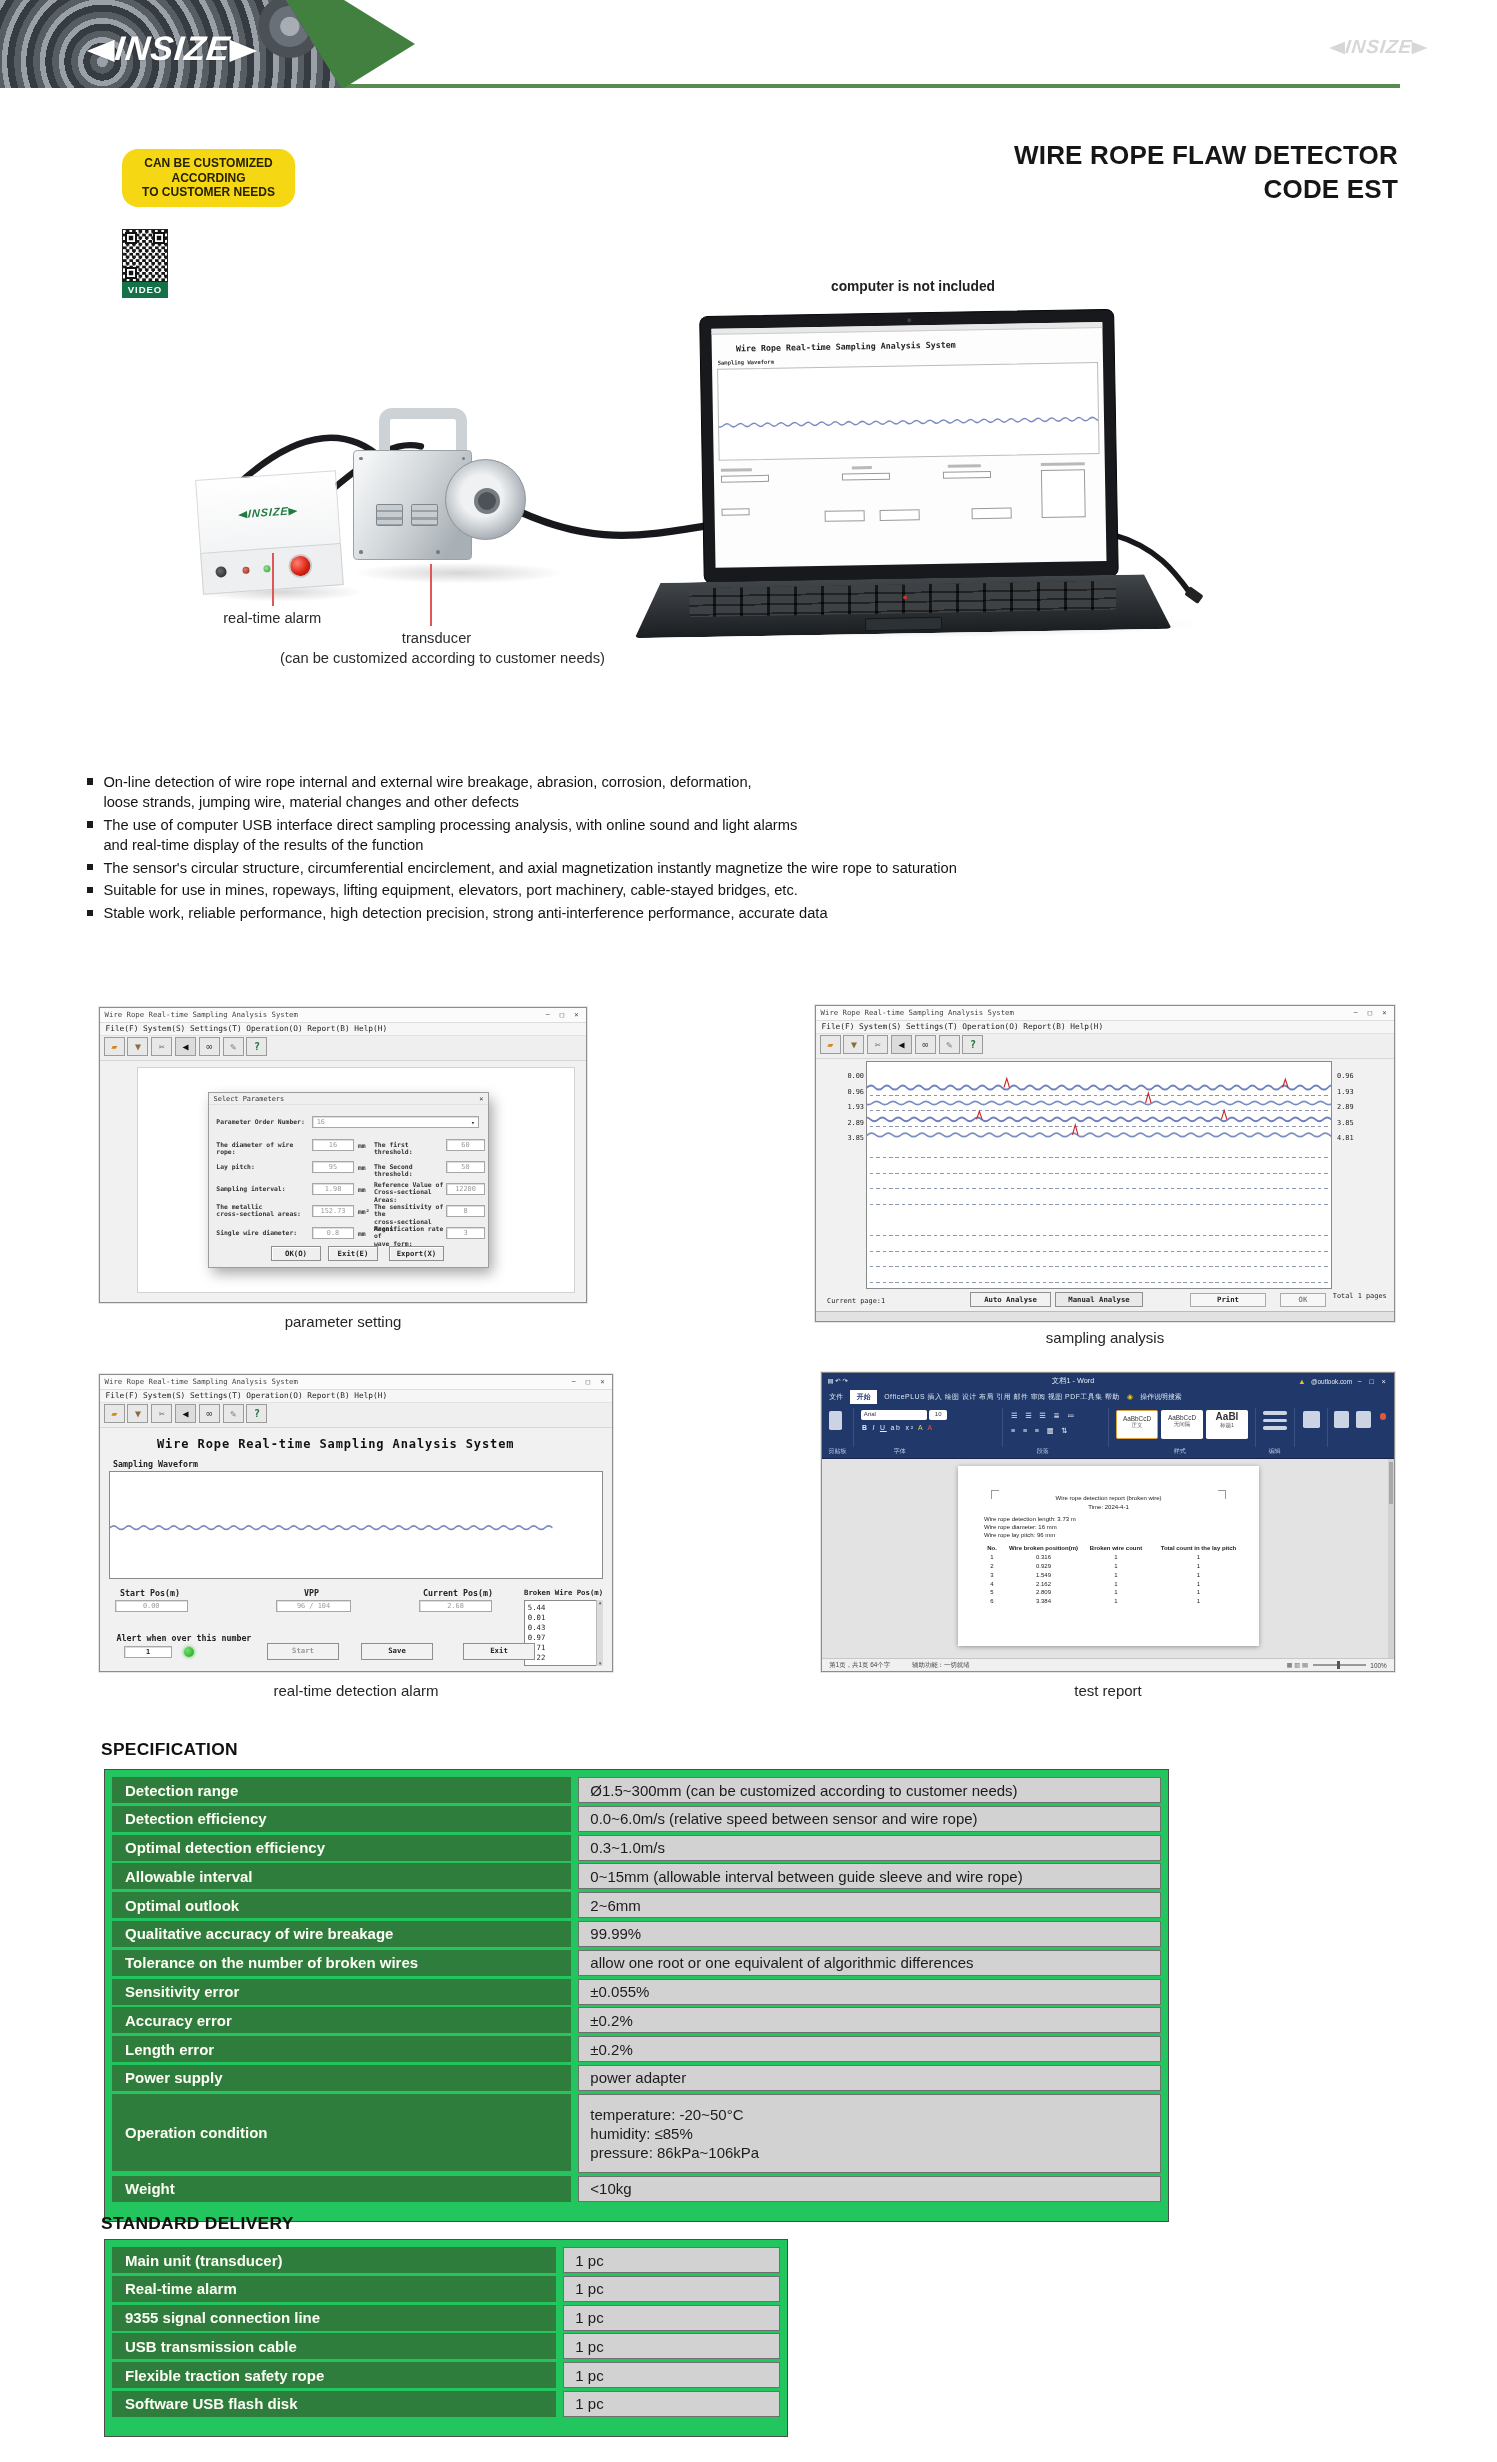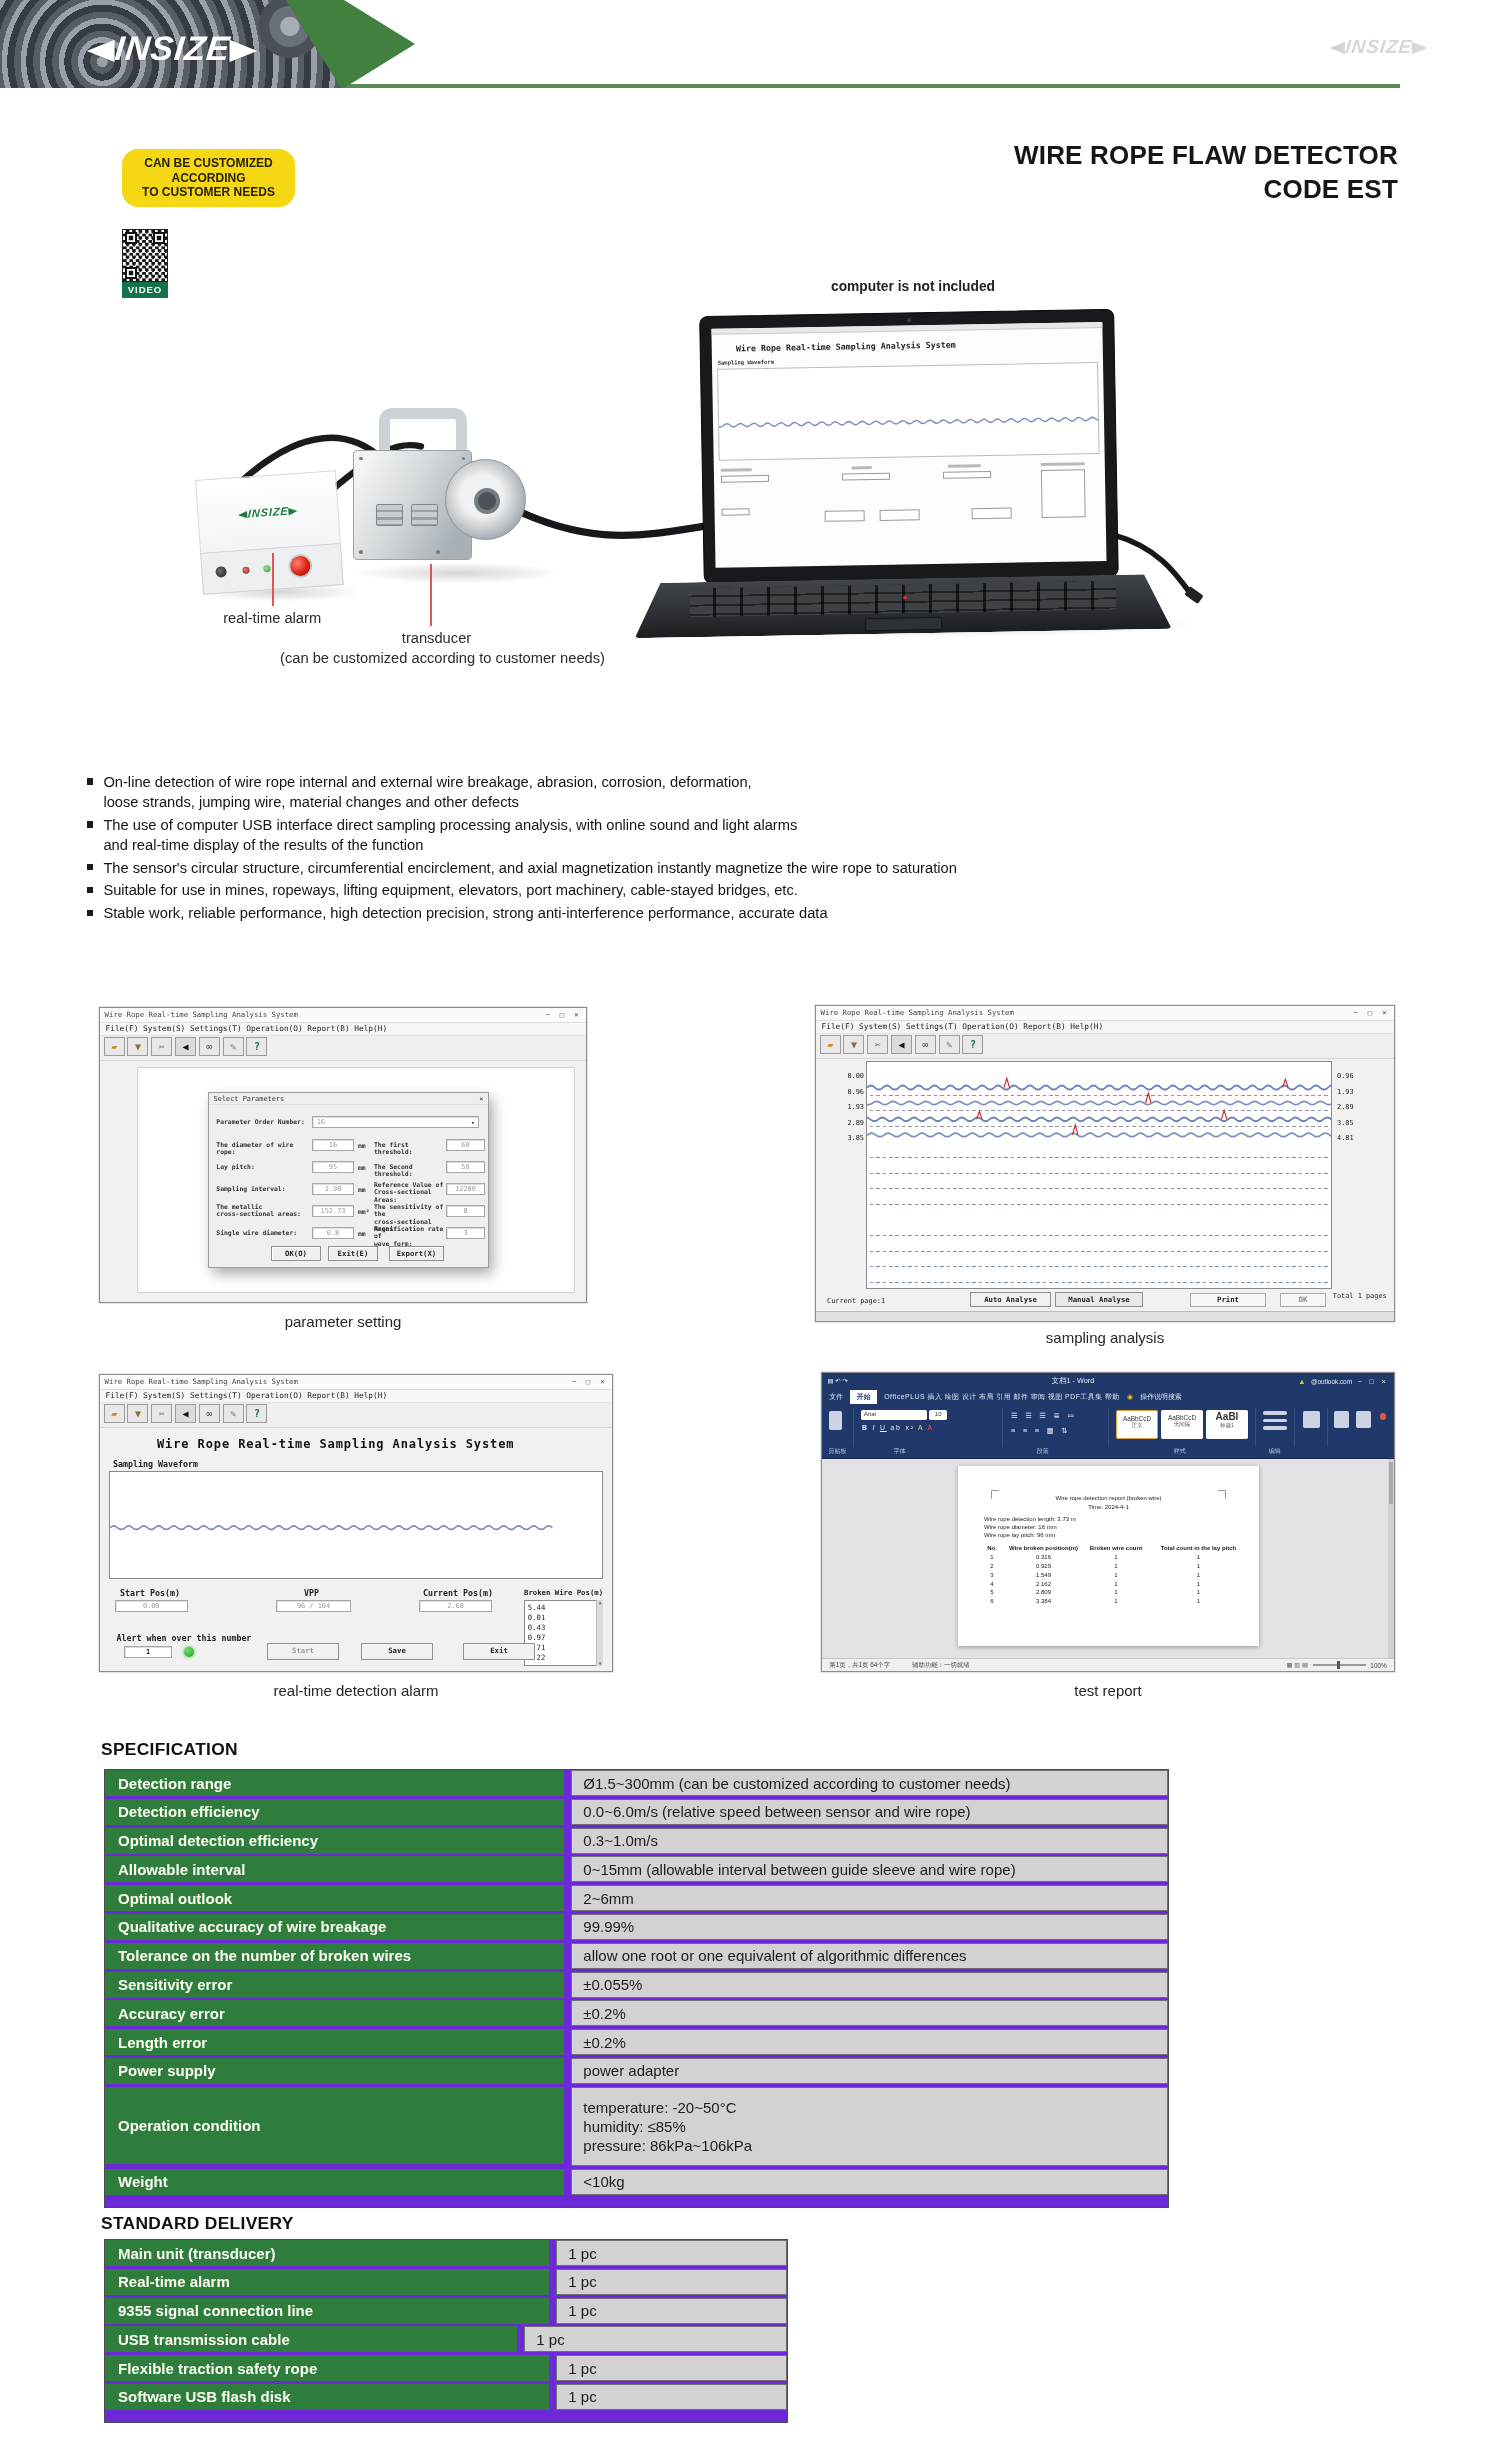--- a/index.html
+++ b/index.html
@@ -138,21 +138,21 @@
   .wd-page{position:absolute;left:136px;top:7.3px;width:301px;height:180px;background:#fff;box-shadow:0 0.9px 4.6px rgba(0,0,0,.35);
            font-size:6px;color:#222;font-family:"Liberation Sans",sans-serif}
   .wd-status{position:absolute;left:0;bottom:0;right:0;height:13px;background:#f0f0f0;border-top:0.9px solid #c7c7c7;
              font-size:6.4px;color:#444;display:flex;align-items:center;padding:0 7.3px;gap:22px}
   .wd-grid{display:grid;grid-template-columns:24px 79px 66px 99px;row-gap:2.8px;text-align:center}
 
   .cap{position:absolute;font-size:15px;color:#262626;text-align:center}
 
   
   .sec-h{position:absolute;font-size:17.4px;font-weight:bold;color:#111;letter-spacing:0.3px}
-  .gtable{position:absolute;border:1.8px solid #4c4c4c;background:#6d28d9;padding:0}
+  .gtable{position:absolute;border:1.8px solid #4c4c4c;background:#22c55e;padding:7px}
   .grow{display:flex;margin-bottom:2.8px}
   .grow:last-child{margin-bottom:12px}
   .gl{background:#2f7d3c;color:#fdfdf4;font-weight:bold;font-size:15px;padding-left:13px;display:flex;align-items:center;flex:none}
   .gv{background:#d2d2d2;border:0.9px solid #6f6f6f;margin-left:7.3px;font-size:15px;color:#1c1c1c;padding-left:11px;
       display:flex;align-items:center;flex:1;white-space:pre-line;line-height:19px}
 </style>
 </head>
 <body>
 
 <svg width="0" height="0" style="position:absolute">
@@ -644,21 +644,21 @@
     </div>
   <div class="grow">
       <div class="gl" style="width:444px;height:26px">Real-time alarm</div>
       <div class="gv" style="height:26px">1 pc</div>
     </div>
   <div class="grow">
       <div class="gl" style="width:444px;height:26px">9355 signal connection line</div>
       <div class="gv" style="height:26px">1 pc</div>
     </div>
   <div class="grow">
-      <div class="gl" style="width:412px;height:26px">USB transmission cable</div>
+      <div class="gl" style="width:444px;height:26px">USB transmission cable</div>
       <div class="gv" style="height:26px">1 pc</div>
     </div>
   <div class="grow">
       <div class="gl" style="width:444px;height:26px">Flexible traction safety rope</div>
       <div class="gv" style="height:26px">1 pc</div>
     </div>
   <div class="grow">
       <div class="gl" style="width:444px;height:26px">Software USB flash disk</div>
       <div class="gv" style="height:26px">1 pc</div>
     </div>

